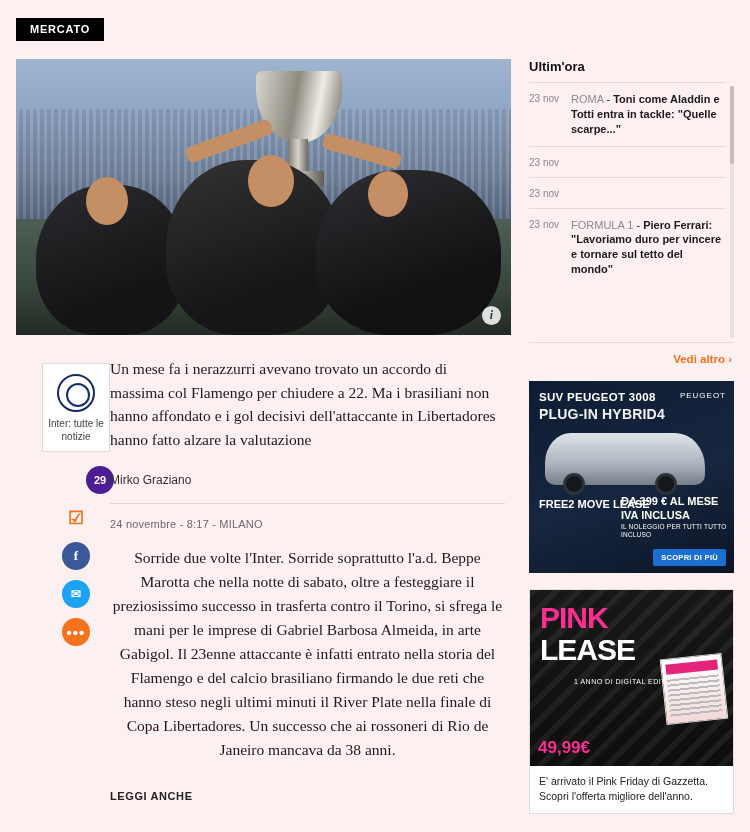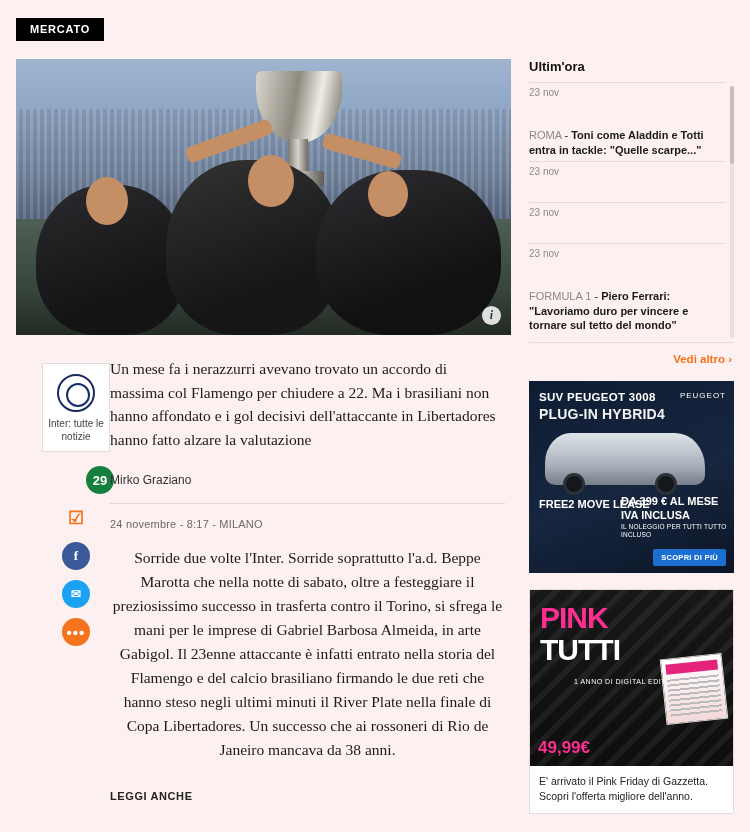--- a/index.html
+++ b/index.html
@@ -192,21 +192,21 @@
   .rail-icon {
     width: 28px; height: 28px;
     border-radius: 50%;
     margin: 0 auto 10px auto;
     display: flex; align-items: center; justify-content: center;
     color: #fff;
     font-size: 13px;
     font-weight: bold;
     font-family: "Liberation Sans", sans-serif;
   }
-  .ic-comments { background: #15803d; font-size: 13px; margin-left: 44px; }
+  .ic-comments { background: #4c1d95; font-size: 11px; margin-left: 44px; }
   .ic-bookmark { background: transparent; color: #f4731c; font-size: 18px; }
   .ic-fb { background: #3b5998; font-family: "Liberation Serif", serif; }
   .ic-tw { background: #1da1f2; font-size: 12px; }
   .ic-more { background: #f4731c; font-size: 15px; letter-spacing: 1px; }
 
   .article-col {
     flex: 1;
     padding-right: 6px;
   }
   .summary {
@@ -255,22 +255,21 @@
   .news-list {
     position: relative;
     height: 260px;
     overflow: hidden;
     padding-right: 8px;
   }
   .news-item {
     display: flex;
     gap: 8px;
     border-top: 1px solid #e8dada;
-    padding: 3px 0;
-    flex-direction: column;
+    padding: 9px 0;
   }
   .news-item:first-child { border-top: 1px solid #e8dada; }
   .news-date {
     flex: 0 0 34px;
     font-size: 10px;
     color: #8a8a8a;
     padding-top: 1px;
   }
   .news-text {
     font-size: 11px;
@@ -527,21 +526,21 @@
           <span>DA 399 € AL MESE IVA INCLUSA</span>
           <small>IL NOLEGGIO PER TUTTI TUTTO INCLUSO</small>
         </div>
         <div class="ad1-cta">SCOPRI DI PIÙ</div>
       </div>
 
       <div class="ad2">
         <div class="ad2-banner">
           <div class="ad2-bg"></div>
           <div class="ad2-pink">PINK</div>
-          <div class="ad2-friday">TUTTI</div>
+          <div class="ad2-friday">LEASE</div>
           <div class="ad2-year">1 ANNO DI DIGITAL EDITION</div>
           <div class="ad2-paper"></div>
           <div class="ad2-price">49,99€</div>
         </div>
         <div class="ad2-text">E' arrivato il Pink Friday di Gazzetta. Scopri l'offerta migliore dell'anno.</div>
       </div>
 
     </div>
   </div>
 </div>

